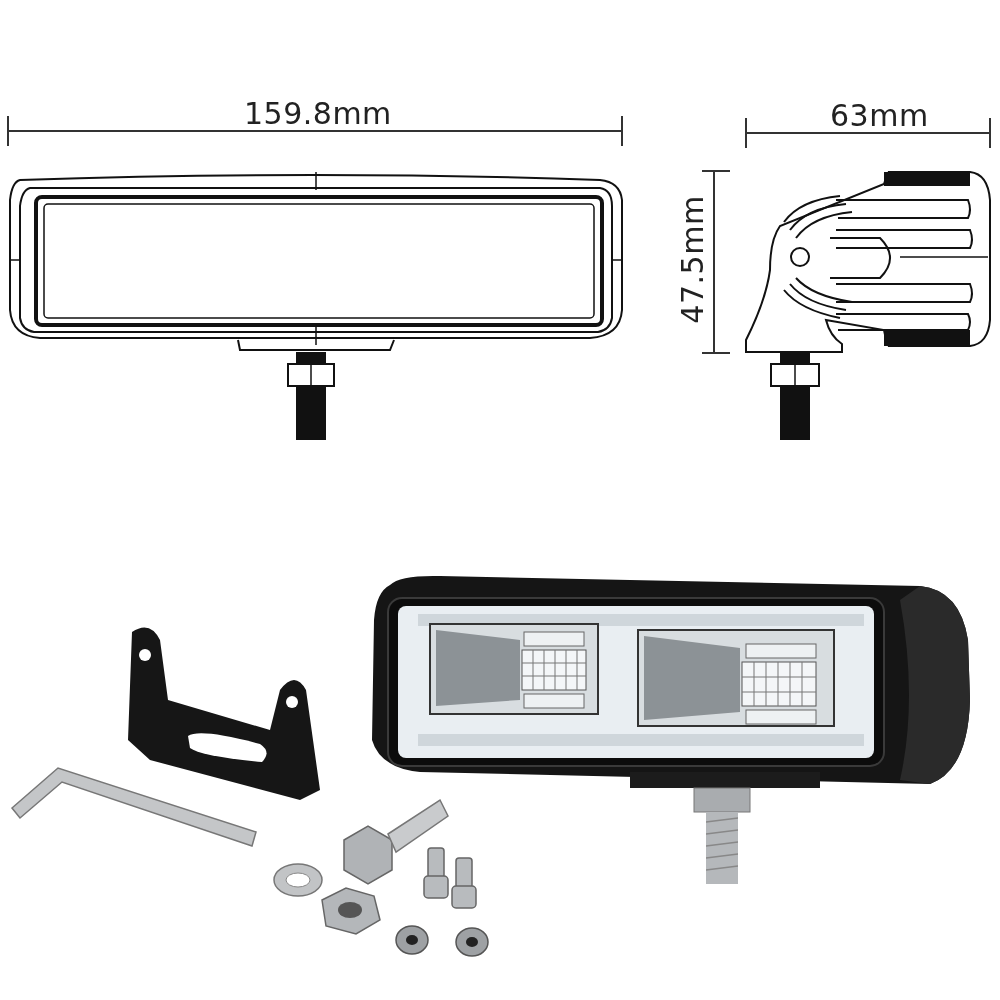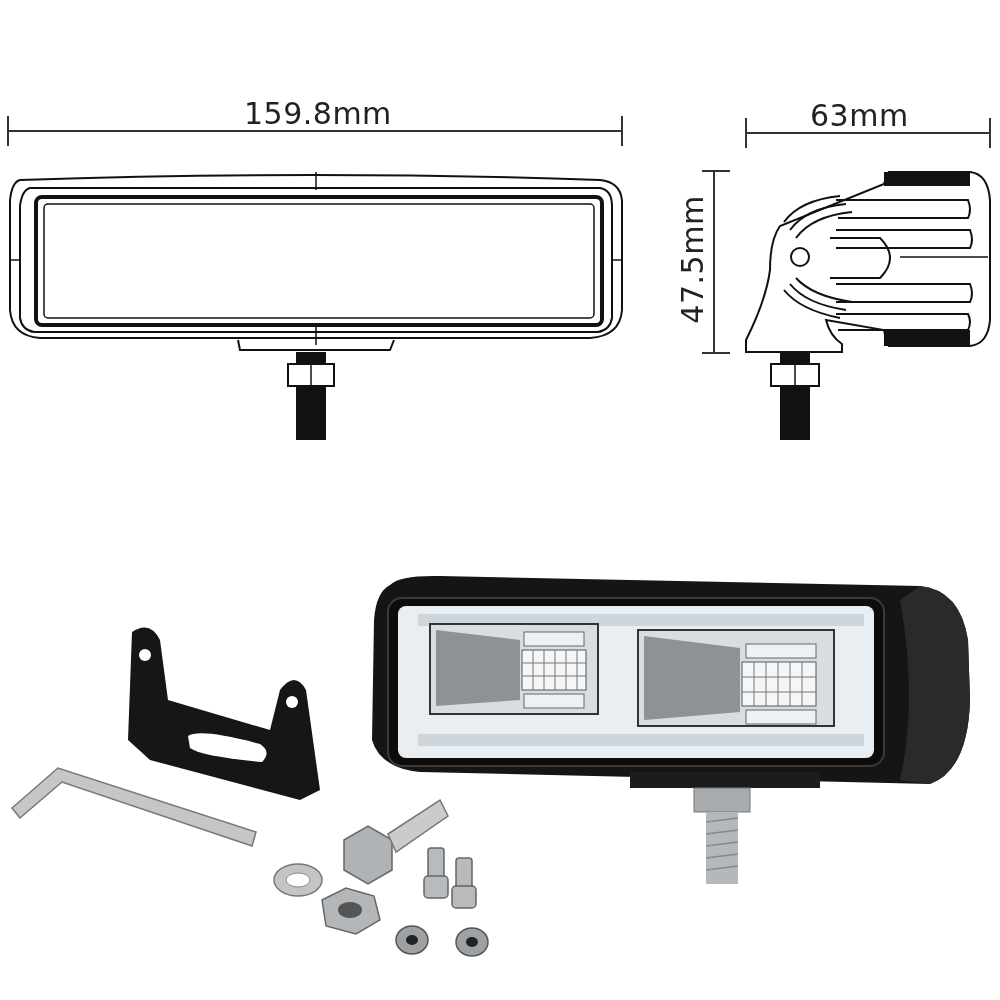--- a/index.html
+++ b/index.html
@@ -70,21 +70,21 @@
 
     <g>
       <rect x="780" y="353" width="30" height="12" fill="#111"></rect>
       <rect x="771" y="364" width="48" height="22" fill="#fff" stroke="#111" stroke-width="2"></rect>
       <line x1="795" y1="364" x2="795" y2="386" stroke="#111" stroke-width="1.5"></line>
       <rect x="780" y="386" width="30" height="54" fill="#111"></rect>
     </g>
   </svg>
 
   <div class="abs dim-label" style="left:244px;top:96px;">159.8mm</div>
-  <div class="abs dim-label" style="left:810px;top:98px;">63mm</div>
+  <div class="abs dim-label" style="left:830px;top:98px;">63mm</div>
   <div class="abs dim-label" style="left:612px;top:242px;transform:rotate(-90deg);transform-origin:center;width:160px;text-align:center;">47.5mm</div>
 </div>
 
 <svg width="1000" height="1000" viewBox="0 0 1000 1000" style="top:0;left:0;">
 
   <g>
     <path d="M390 585 Q400 575 440 576 L920 586 Q960 590 968 640 L970 700 Q968 770 930 784 L420 772 Q380 768 372 740 L374 620 Q376 592 390 585 Z" fill="#151515"></path>
     <path d="M920 586 Q960 590 968 640 L970 700 Q968 770 930 784 L900 780 Q918 700 900 600 Z" fill="#2a2a2a"></path>
     <rect x="388" y="598" width="496" height="168" rx="14" fill="#0c0c0c" stroke="#3a3a3a" stroke-width="2"></rect>
     <rect x="398" y="606" width="476" height="152" rx="8" fill="#e9eef2"></rect>

